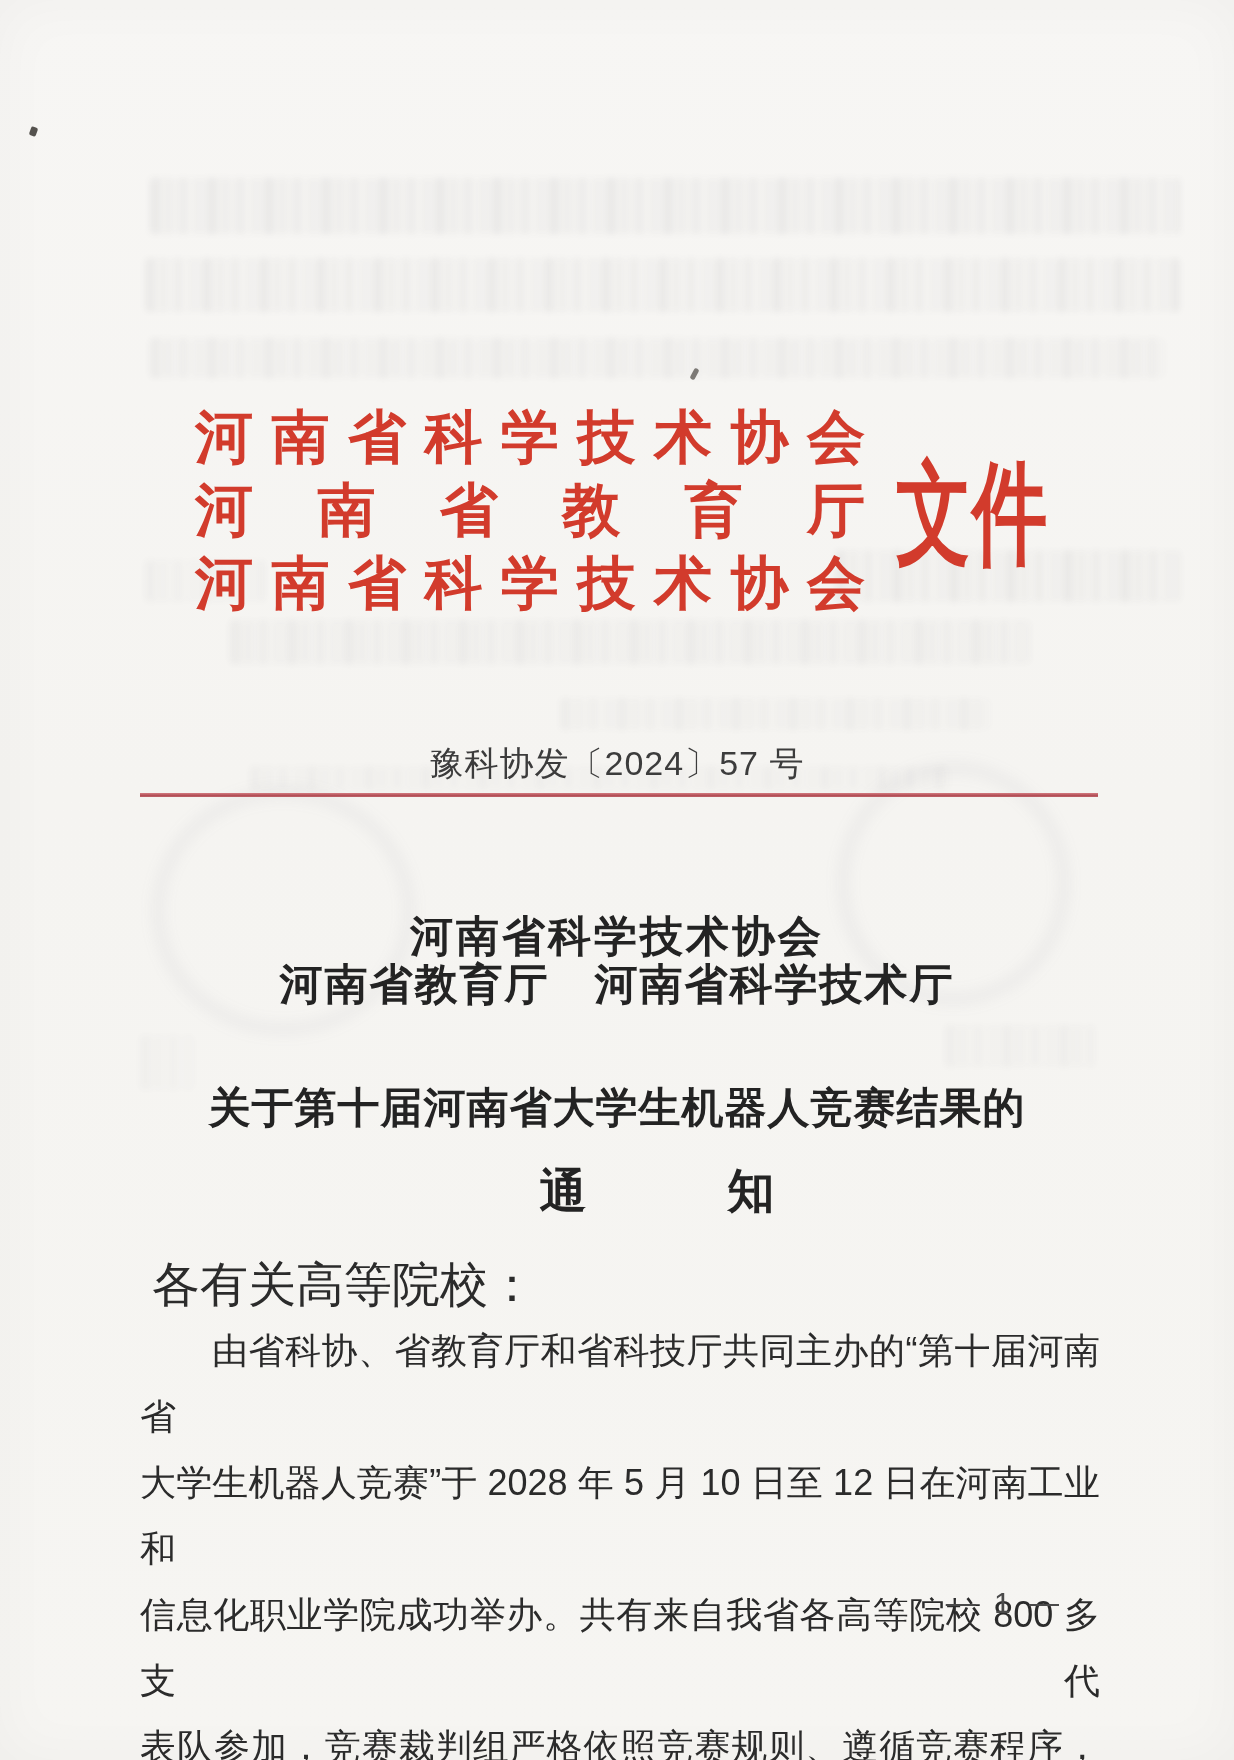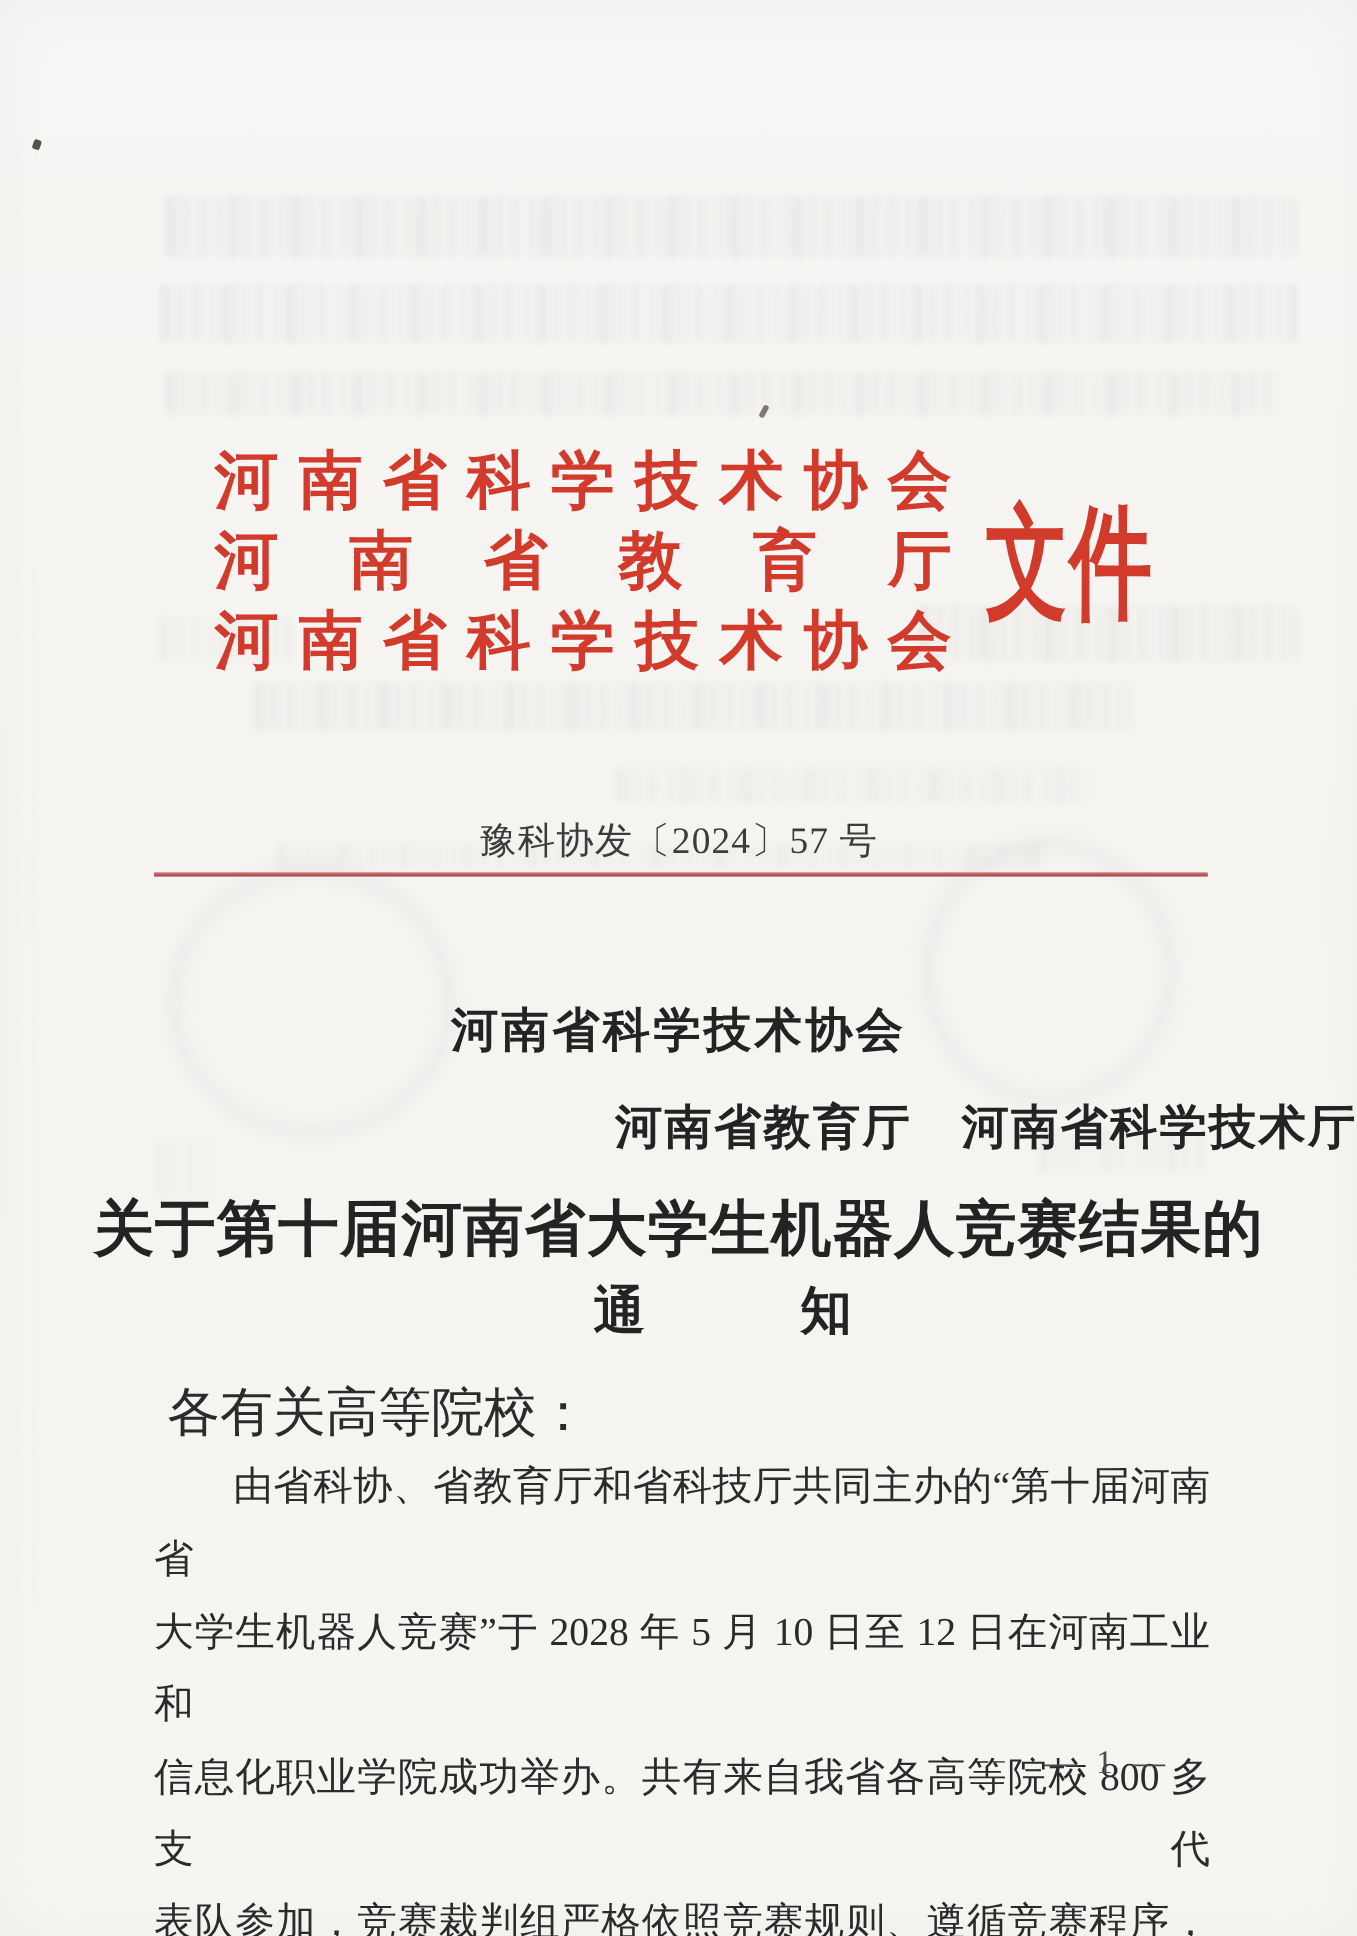--- a/index.html
+++ b/index.html
@@ -2,21 +2,21 @@
 <html><head>
 <meta charset="utf-8">
 <style>
   html,body{margin:0;padding:0;background:#e9e8e6;}
   .paper{
     position:relative;
     width:1234px;height:1760px;
     margin:0 auto;
     background:linear-gradient(180deg,#f7f6f4 0%,#f5f4f1 45%,#f6f5f2 100%);
     overflow:hidden;
-    font-family:Liberation Serif, serif;
+    font-family:Liberation Sans, sans-serif;
     box-shadow:inset 0 0 60px rgba(0,0,0,0.03);
   }
 
   
   .bleed{
     position:absolute;
     background:repeating-linear-gradient(90deg,
       rgba(75,75,85,.14) 0px, rgba(75,75,85,.14) 9px,
       rgba(75,75,85,.03) 11px, rgba(75,75,85,.11) 19px,
       rgba(75,75,85,.02) 25px, rgba(75,75,85,.12) 33px,
@@ -55,22 +55,22 @@
     position:absolute;left:140px;top:793px;width:958px;height:4px;
     background:linear-gradient(180deg,#d27b80 0%,#b04a52 70%,#c06a70 100%);
   }
 
   
   .title-line{
     position:absolute;left:0;width:1234px;text-align:center;
     color:#232323;font-weight:700;
   }
   .t1{top:908px;font-size:43px;letter-spacing:3px;}
-  .t2{top:996px;font-size:43px;letter-spacing:2px;text-align:right;}
-  .t3{top:1080px;font-size:55px;letter-spacing:1px;}
+  .t2{top:956px;font-size:43px;letter-spacing:2px;}
+  .t3{top:1080px;font-size:42px;letter-spacing:1px;}
   .t4{top:1160px;font-size:47px;margin-left:40px;}
 
   
   .salutation{
     position:absolute;left:152px;top:1252px;
     font-size:48px;line-height:66px;color:#2b2b2b;
   }
   .body-par{
     position:absolute;left:140px;top:1318px;width:960px;
     font-size:36px;line-height:66px;color:#2b2b2b;

